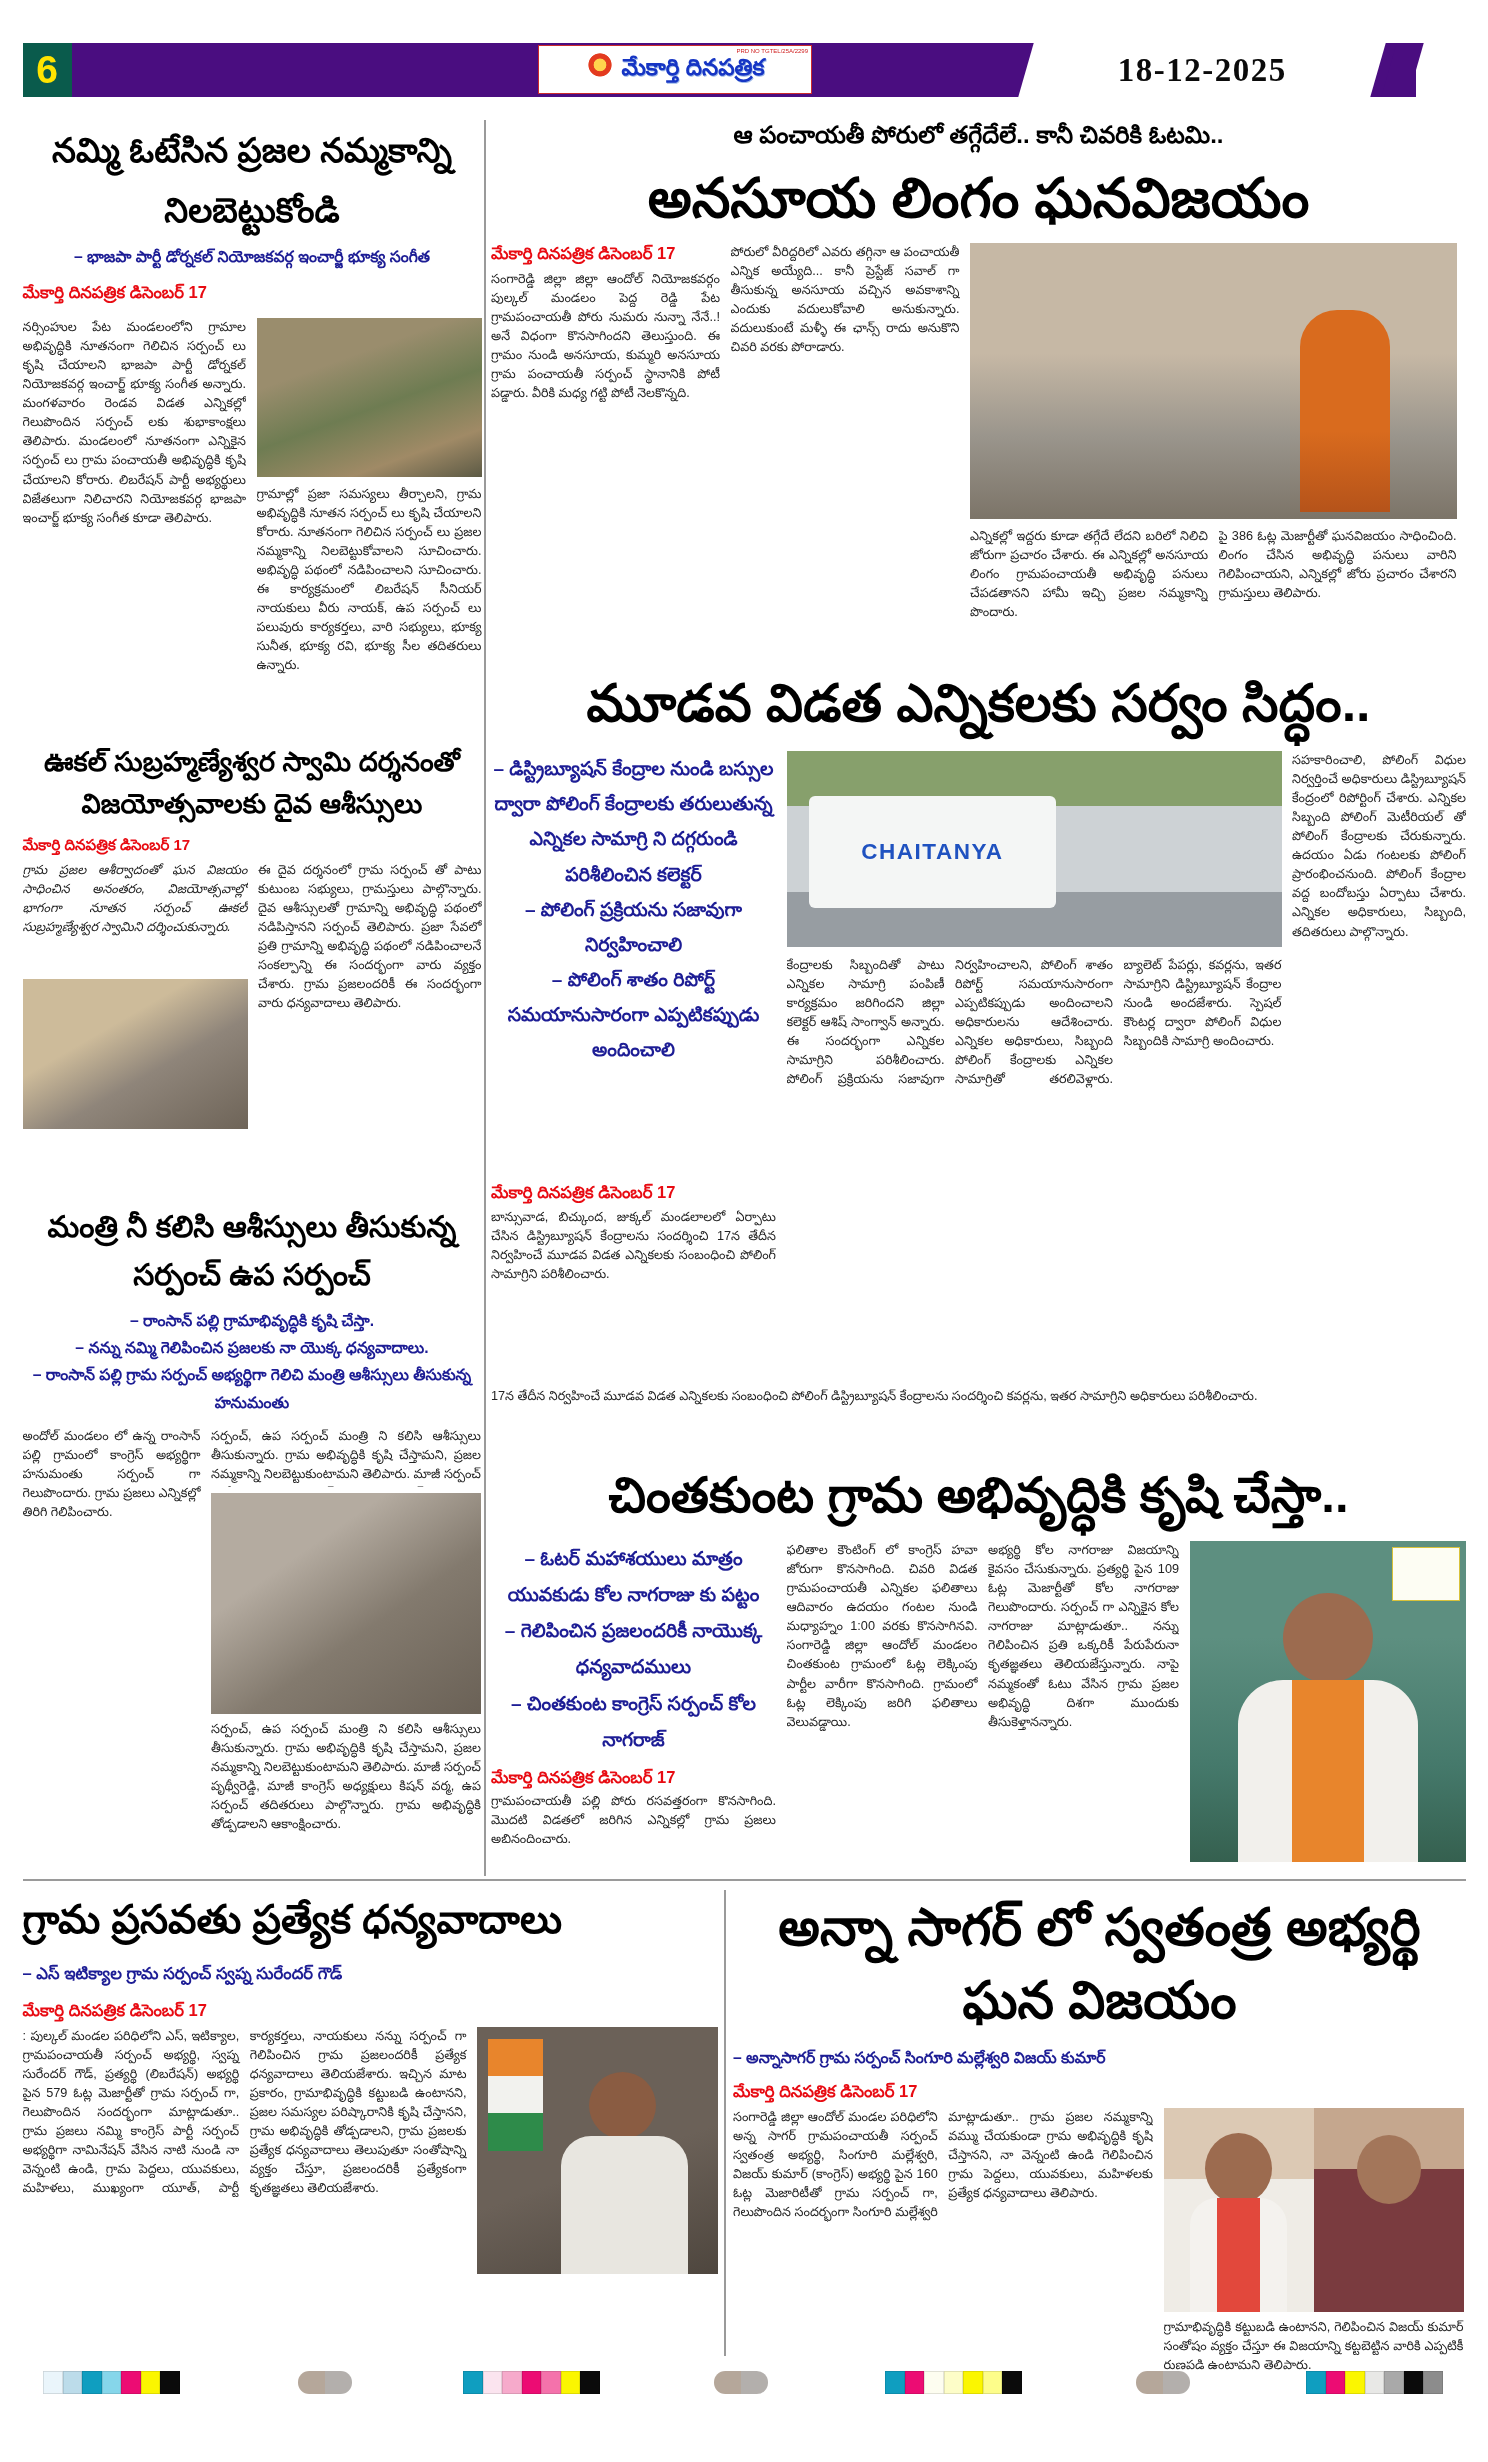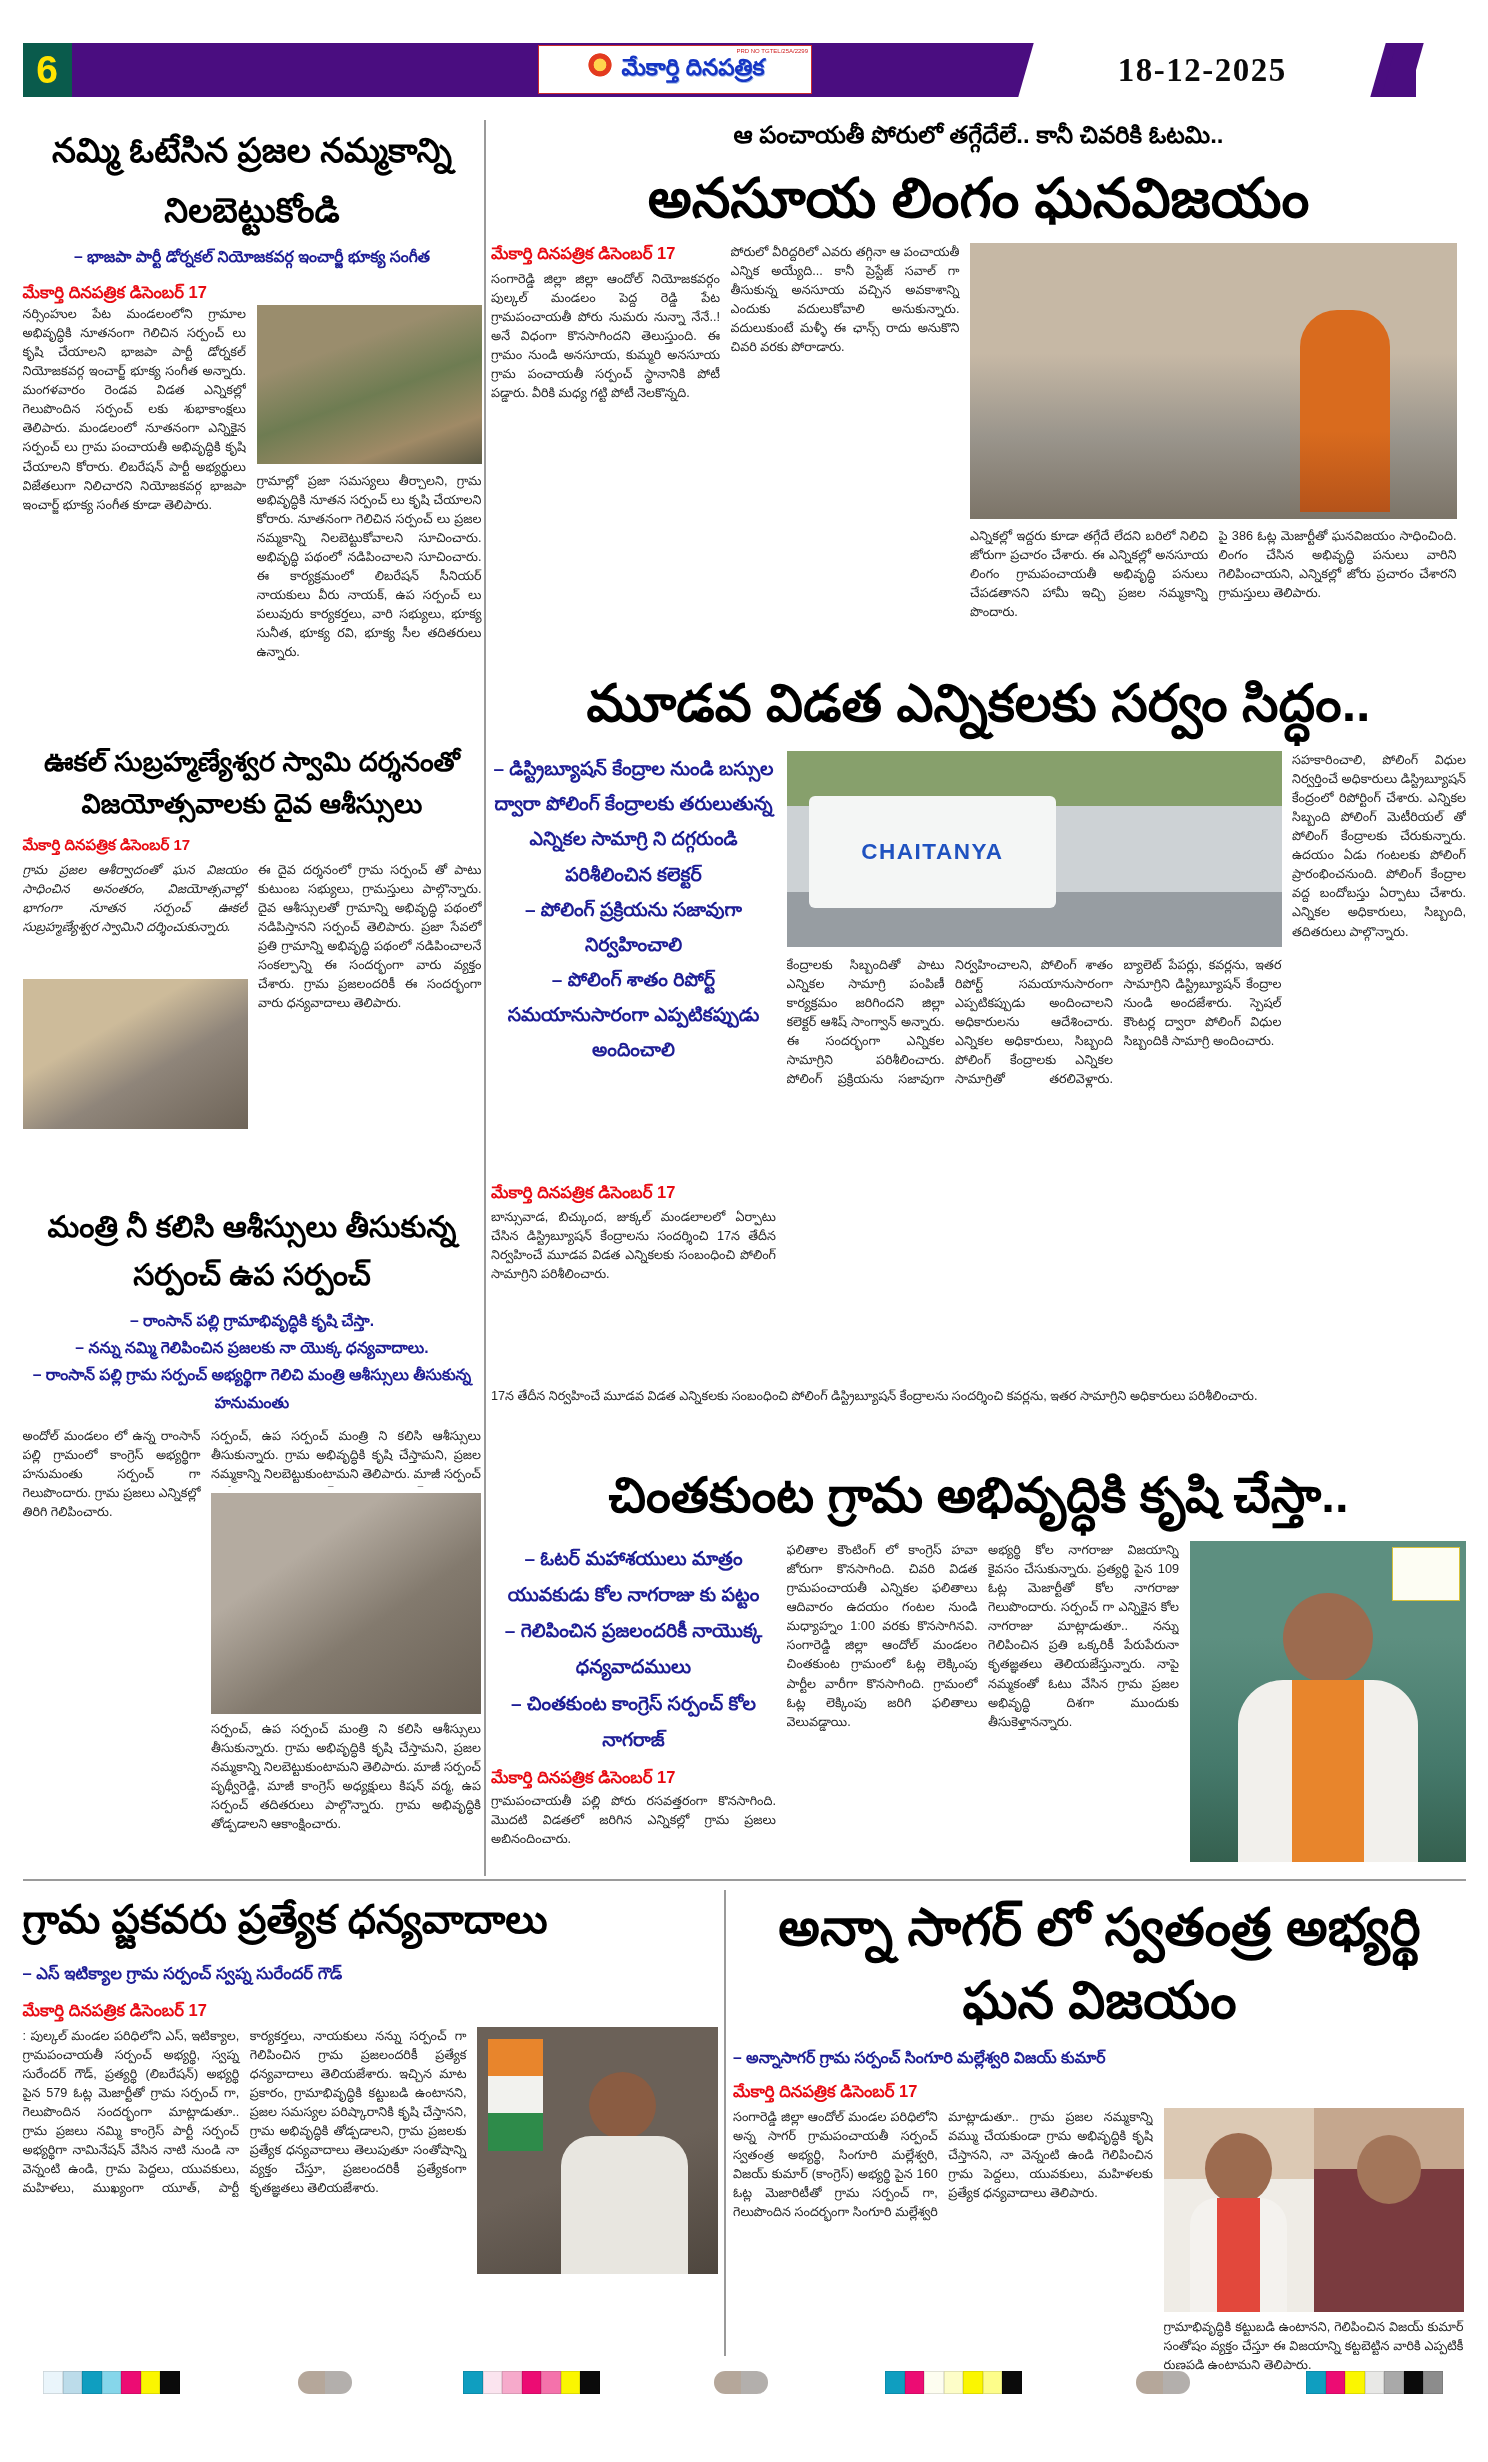--- a/index.html
+++ b/index.html
@@ -57,21 +57,21 @@
   </div>
 
   <div class="abs vrule" style="left:484px;top:120px;width:1.5px;height:1756px;"></div>
   <div class="abs hrule" style="left:22.5px;top:1879px;width:1443px;height:1.5px;"></div>
   <div class="abs vrule" style="left:724px;top:1890px;width:1.5px;height:466px;"></div>
 
   <section class="abs" style="left:22.5px;top:121px;width:459px;">
     <div class="hl" style="font-size:34px;line-height:1.75;">నమ్మి ఓటేసిన ప్రజల నమ్మకాన్ని నిలబెట్టుకోండి</div>
     <div class="byline" style="font-size:15.7px;margin-top:7.5px;">– భాజపా పార్టీ డోర్నకల్ నియోజకవర్గ ఇంచార్జీ భూక్య సంగీత</div>
     <div class="dateline" style="margin-top:12px;">మేకార్తి దినపత్రిక డిసెంబర్ 17</div>
-    <div class="flexrow" style="margin-top:3px;height:396px;justify-content:flex-end;">
+    <div class="flexrow" style="margin-top:16px;height:396px;justify-content:flex-end;">
       <div class="body-txt" style="width:225px;height:396px;">నర్సింహుల పేట మండలంలోని గ్రామాల అభివృద్ధికి నూతనంగా గెలిచిన సర్పంచ్ లు కృషి చేయాలని భాజపా పార్టీ డోర్నకల్ నియోజకవర్గ ఇంచార్జ్ భూక్య సంగీత అన్నారు. మంగళవారం రెండవ విడత ఎన్నికల్లో గెలుపొందిన సర్పంచ్ లకు శుభాకాంక్షలు తెలిపారు. మండలంలో నూతనంగా ఎన్నికైన సర్పంచ్ లు గ్రామ పంచాయతీ అభివృద్ధికి కృషి చేయాలని కోరారు. లిబరేషన్ పార్టీ అభ్యర్థులు విజేతలుగా నిలిచారని నియోజకవర్గ భాజపా ఇంచార్జ్ భూక్య సంగీత కూడా తెలిపారు.</div>
       <div style="width:225px;">
         <div class="photo" style="width:225px;height:159px;background:linear-gradient(160deg,#9a8d6d 0 30%,#6e7c52 55%,#a08a66 80%,#5c5a45);"></div>
         <div class="body-txt" style="width:225px;height:225px;margin-top:7.5px;">గ్రామాల్లో ప్రజా సమస్యలు తీర్చాలని, గ్రామ అభివృద్ధికి నూతన సర్పంచ్ లు కృషి చేయాలని కోరారు. నూతనంగా గెలిచిన సర్పంచ్ లు ప్రజల నమ్మకాన్ని నిలబెట్టుకోవాలని సూచించారు. అభివృద్ధి పథంలో నడిపించాలని సూచించారు. ఈ కార్యక్రమంలో లిబరేషన్ సీనియర్ నాయకులు వీరు నాయక్, ఉప సర్పంచ్ లు పలువురు కార్యకర్తలు, వారి సభ్యులు, భూక్య సునీత, భూక్య రవి, భూక్య సీల తదితరులు ఉన్నారు.</div>
       </div>
     </div>
   </section>
 
   <section class="abs" style="left:22.5px;top:742px;width:459px;">
     <div class="hl" style="font-size:27px;line-height:1.55;">ఊకల్ సుబ్రహ్మణ్యేశ్వర స్వామి దర్శనంతో విజయోత్సవాలకు దైవ ఆశీస్సులు</div>
@@ -164,21 +164,21 @@
       <div class="body-txt" style="width:191px;height:321px;">అభ్యర్థి కోల నాగరాజు విజయాన్ని కైవసం చేసుకున్నారు. ప్రత్యర్థి పైన 109 ఓట్ల మెజార్టీతో కోల నాగరాజు గెలుపొందారు. సర్పంచ్ గా ఎన్నికైన కోల నాగరాజు మాట్లాడుతూ.. నన్ను గెలిపించిన ప్రతి ఒక్కరికీ పేరుపేరునా కృతజ్ఞతలు తెలియజేస్తున్నారు. నాపై నమ్మకంతో ఓటు వేసిన గ్రామ ప్రజల అభివృద్ధి దిశగా ముందుకు తీసుకెళ్తానన్నారు.</div>
       <div class="photo" style="width:276px;height:321px;background:linear-gradient(180deg,#5d8f80 0 30%,#45796b 70%,#35604f);">
         <div style="position:absolute;left:93px;top:52px;width:90px;height:90px;border-radius:50%;background:#9c6b4f;"></div>
         <div style="position:absolute;left:48px;top:139px;width:180px;height:182px;border-radius:45px 45px 0 0;background:linear-gradient(90deg,#f2f0ec 0 30%,#e8852c 30% 70%,#f2f0ec 70%);"></div>
         <div style="position:absolute;right:6px;top:6px;width:66px;height:52px;background:#fdfdf3;border:0.7px solid #d8c23a;"></div>
       </div>
     </div>
   </section>
 
   <section class="abs" style="left:22.5px;top:1891px;width:696px;">
-    <div class="hl" style="font-size:40px;text-align:left;line-height:1.4;">గ్రామ  ప్జకవరు ప్రత్యేక ధన్యవాదాలు</div>
+    <div class="hl" style="font-size:40px;text-align:left;line-height:1.4;">గ్రామ  ప్రసవతు ప్రత్యేక ధన్యవాదాలు</div>
     <div class="byline" style="font-size:16.5px;text-align:left;margin-top:16.5px;">– ఎస్ ఇటిక్యాల  గ్రామ సర్పంచ్ స్వప్న సురేందర్ గౌడ్</div>
     <div class="dateline" style="margin-top:13.5px;">మేకార్తి దినపత్రిక డిసెంబర్ 17</div>
     <div class="flexrow" style="margin-top:6px;height:247px;">
       <div class="body-txt cols2" style="width:444px;height:247px;">: పుల్కల్ మండల పరిధిలోని ఎస్, ఇటిక్యాల, గ్రామపంచాయతీ సర్పంచ్ అభ్యర్థి, స్వప్న సురేందర్ గౌడ్, ప్రత్యర్థి (లిబరేషన్) అభ్యర్థి పైన 579 ఓట్ల మెజార్టీతో గ్రామ సర్పంచ్ గా, గెలుపొందిన సందర్భంగా మాట్లాడుతూ.. గ్రామ ప్రజలు నమ్మి కాంగ్రెస్ పార్టీ సర్పంచ్ అభ్యర్థిగా నామినేషన్ వేసిన నాటి నుండి నా వెన్నంటి ఉండి, గ్రామ పెద్దలు, యువకులు, మహిళలు, ముఖ్యంగా యూత్, పార్టీ కార్యకర్తలు, నాయకులు నన్ను సర్పంచ్ గా గెలిపించిన గ్రామ ప్రజలందరికీ ప్రత్యేక ధన్యవాదాలు తెలియజేశారు. ఇచ్చిన మాట ప్రకారం, గ్రామాభివృద్ధికి కట్టుబడి ఉంటానని, ప్రజల సమస్యల పరిష్కారానికి కృషి చేస్తానని, గ్రామ అభివృద్ధికి తోడ్పడాలని, గ్రామ ప్రజలకు ప్రత్యేక ధన్యవాదాలు తెలుపుతూ సంతోషాన్ని వ్యక్తం చేస్తూ, ప్రజలందరికీ ప్రత్యేకంగా కృతజ్ఞతలు తెలియజేశారు.</div>
       <div class="photo" style="width:241px;height:247px;background:linear-gradient(160deg,#6b6158 0 55%,#4e463e);">
         <div style="position:absolute;left:10.5px;top:12px;width:55px;height:112px;background:linear-gradient(180deg,#e8852c 0 33%,#f2f2ee 33% 66%,#2e8b4a 66%);"></div>
         <div style="position:absolute;left:112px;top:45px;width:67px;height:67px;border-radius:50%;background:#8a5c42;"></div>
         <div style="position:absolute;left:84px;top:109px;width:127px;height:139px;border-radius:30px 30px 0 0;background:#e8e6e0;"></div>
       </div>
     </div>

